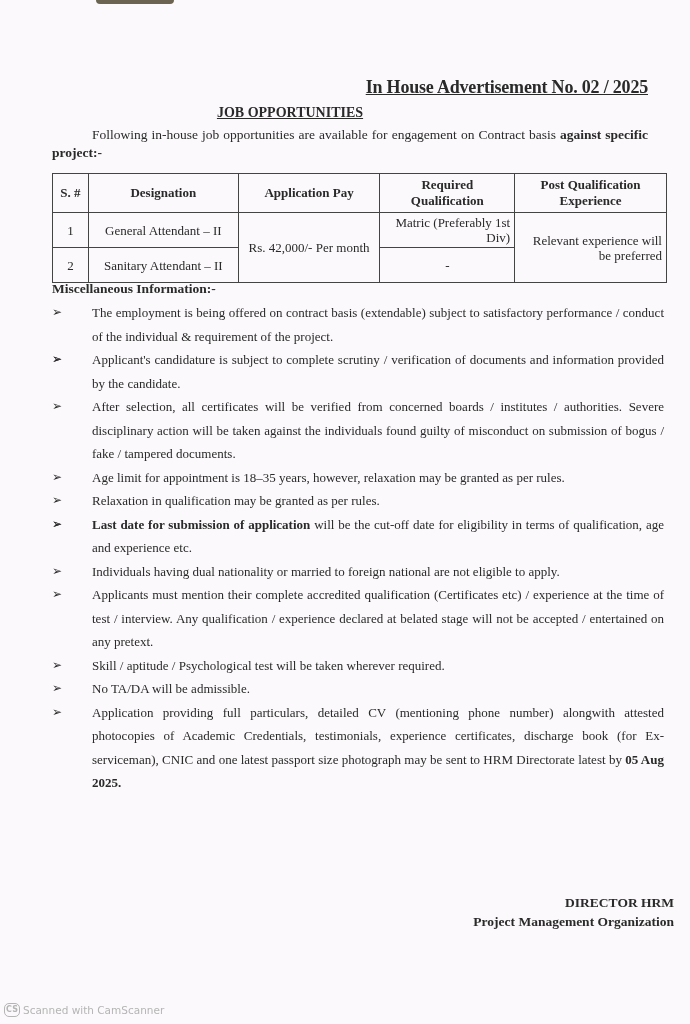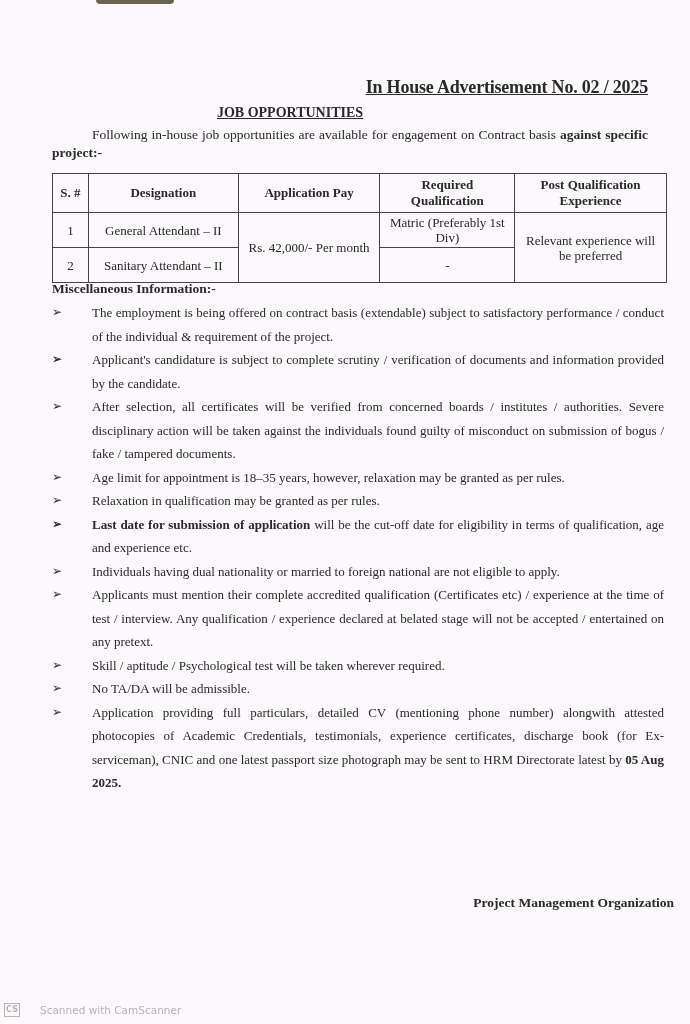--- a/index.html
+++ b/index.html
@@ -31,21 +31,21 @@
   table.jobs {
     position: absolute; left: 52px; top: 173px; width: 615px;
     border-collapse: collapse; font-size: 13px;
   }
   table.jobs th, table.jobs td {
     border: 1px solid #444; padding: 2px 4px; vertical-align: middle;
     text-align: center; font-weight: normal;
   }
   table.jobs th { font-weight: bold; height: 34px; line-height: 16px; }
   table.jobs td { height: 30px; line-height: 15px; }
-  table.jobs td.left { text-align: center; margin-top: 40px; }
+  table.jobs td.left { text-align: right; margin-top: 40px; }
   .misc-head {
     position: absolute; left: 52px; top: 281px;
     font-size: 13.5px; font-weight: bold; 
   }
   ul.misc {
     position: absolute; left: 52px; width: 612px; top: 301px;
     margin: 0; padding: 0; list-style: none;
     font-size: 13px; line-height: 23.5px;
   }
   ul.misc li { position: relative; padding-left: 40px; text-align: justify; }
@@ -55,22 +55,22 @@
   .deadline { font-weight: bold; }
   .sign {
     position: absolute; right: 16px; top: 893px; text-align: right;
     font-size: 13.5px; font-weight: bold; line-height: 19px;
   }
   .cs {
     position: absolute; left: 4px; top: 1003px; display: flex; align-items: center;
     font-family: "DejaVu Sans", sans-serif; font-size: 10.5px; color: #b5b5b5;
   }
   .cs .logo {
-    width: 14px; height: 12px; border: 1.5px solid #b5b5b5; border-radius: 0;
-    font-size: 8px; line-height: 12px; text-align: center; font-weight: bold; margin-right: 20px;
+    width: 14px; height: 12px; border: 1.5px solid #b5b5b5; border-radius: 5px;
+    font-size: 8px; line-height: 12px; text-align: center; font-weight: bold; margin-right: 3px;
   }
 </style>
 </head>
 <body>
 
 <div class="top-scrap"></div>
 
 <div class="adv-no">In House Advertisement No.  02 /  2025</div>
 <div class="title">JOB OPPORTUNITIES</div>
 <div class="intro"><span>Following in-house job opportunities are available for engagement on Contract basis </span><b>against specific project:-</b></div>
@@ -120,19 +120,20 @@
     <li><span class="bullet">➢</span></li>
     <li><span class="bullet">➢</span><b>Last date for submission of application</b><span> will be the cut-off date for eligibility in terms of qualification, age and experience etc.</span></li>
     <li><span class="bullet">➢</span><span>Individuals having dual nationality or married to foreign national are not eligible to apply.</span></li>
     <li><span class="bullet">➢</span><span>Applicants must mention their complete accredited qualification (Certificates etc) / experience at the time of test / interview. Any qualification / experience declared at belated stage will not be accepted / entertained on any pretext.</span></li>
     <li><span class="bullet">➢</span><span>Skill / aptitude / Psychological test will be taken wherever required.</span></li>
     <li><span class="bullet">➢</span><span>No TA/DA will be admissible.</span></li>
     <li><span class="bullet">➢</span><span>Application providing full particulars, detailed CV (mentioning phone number) alongwith attested photocopies of Academic Credentials, testimonials, experience certificates, discharge book (for Ex-serviceman), CNIC and one latest passport size photograph may be sent to HRM Directorate latest by </span><span class="deadline">05 Aug 2025.</span></li>
   </ul>
 
 <div class="sign">
+  <div>DIRECTOR HRM</div>
   <div>Project Management Organization</div>
 </div>
 
 <div class="cs">
   <span class="logo">CS</span>
   <span>Scanned with CamScanner</span>
 </div>
 
 </body></html>

